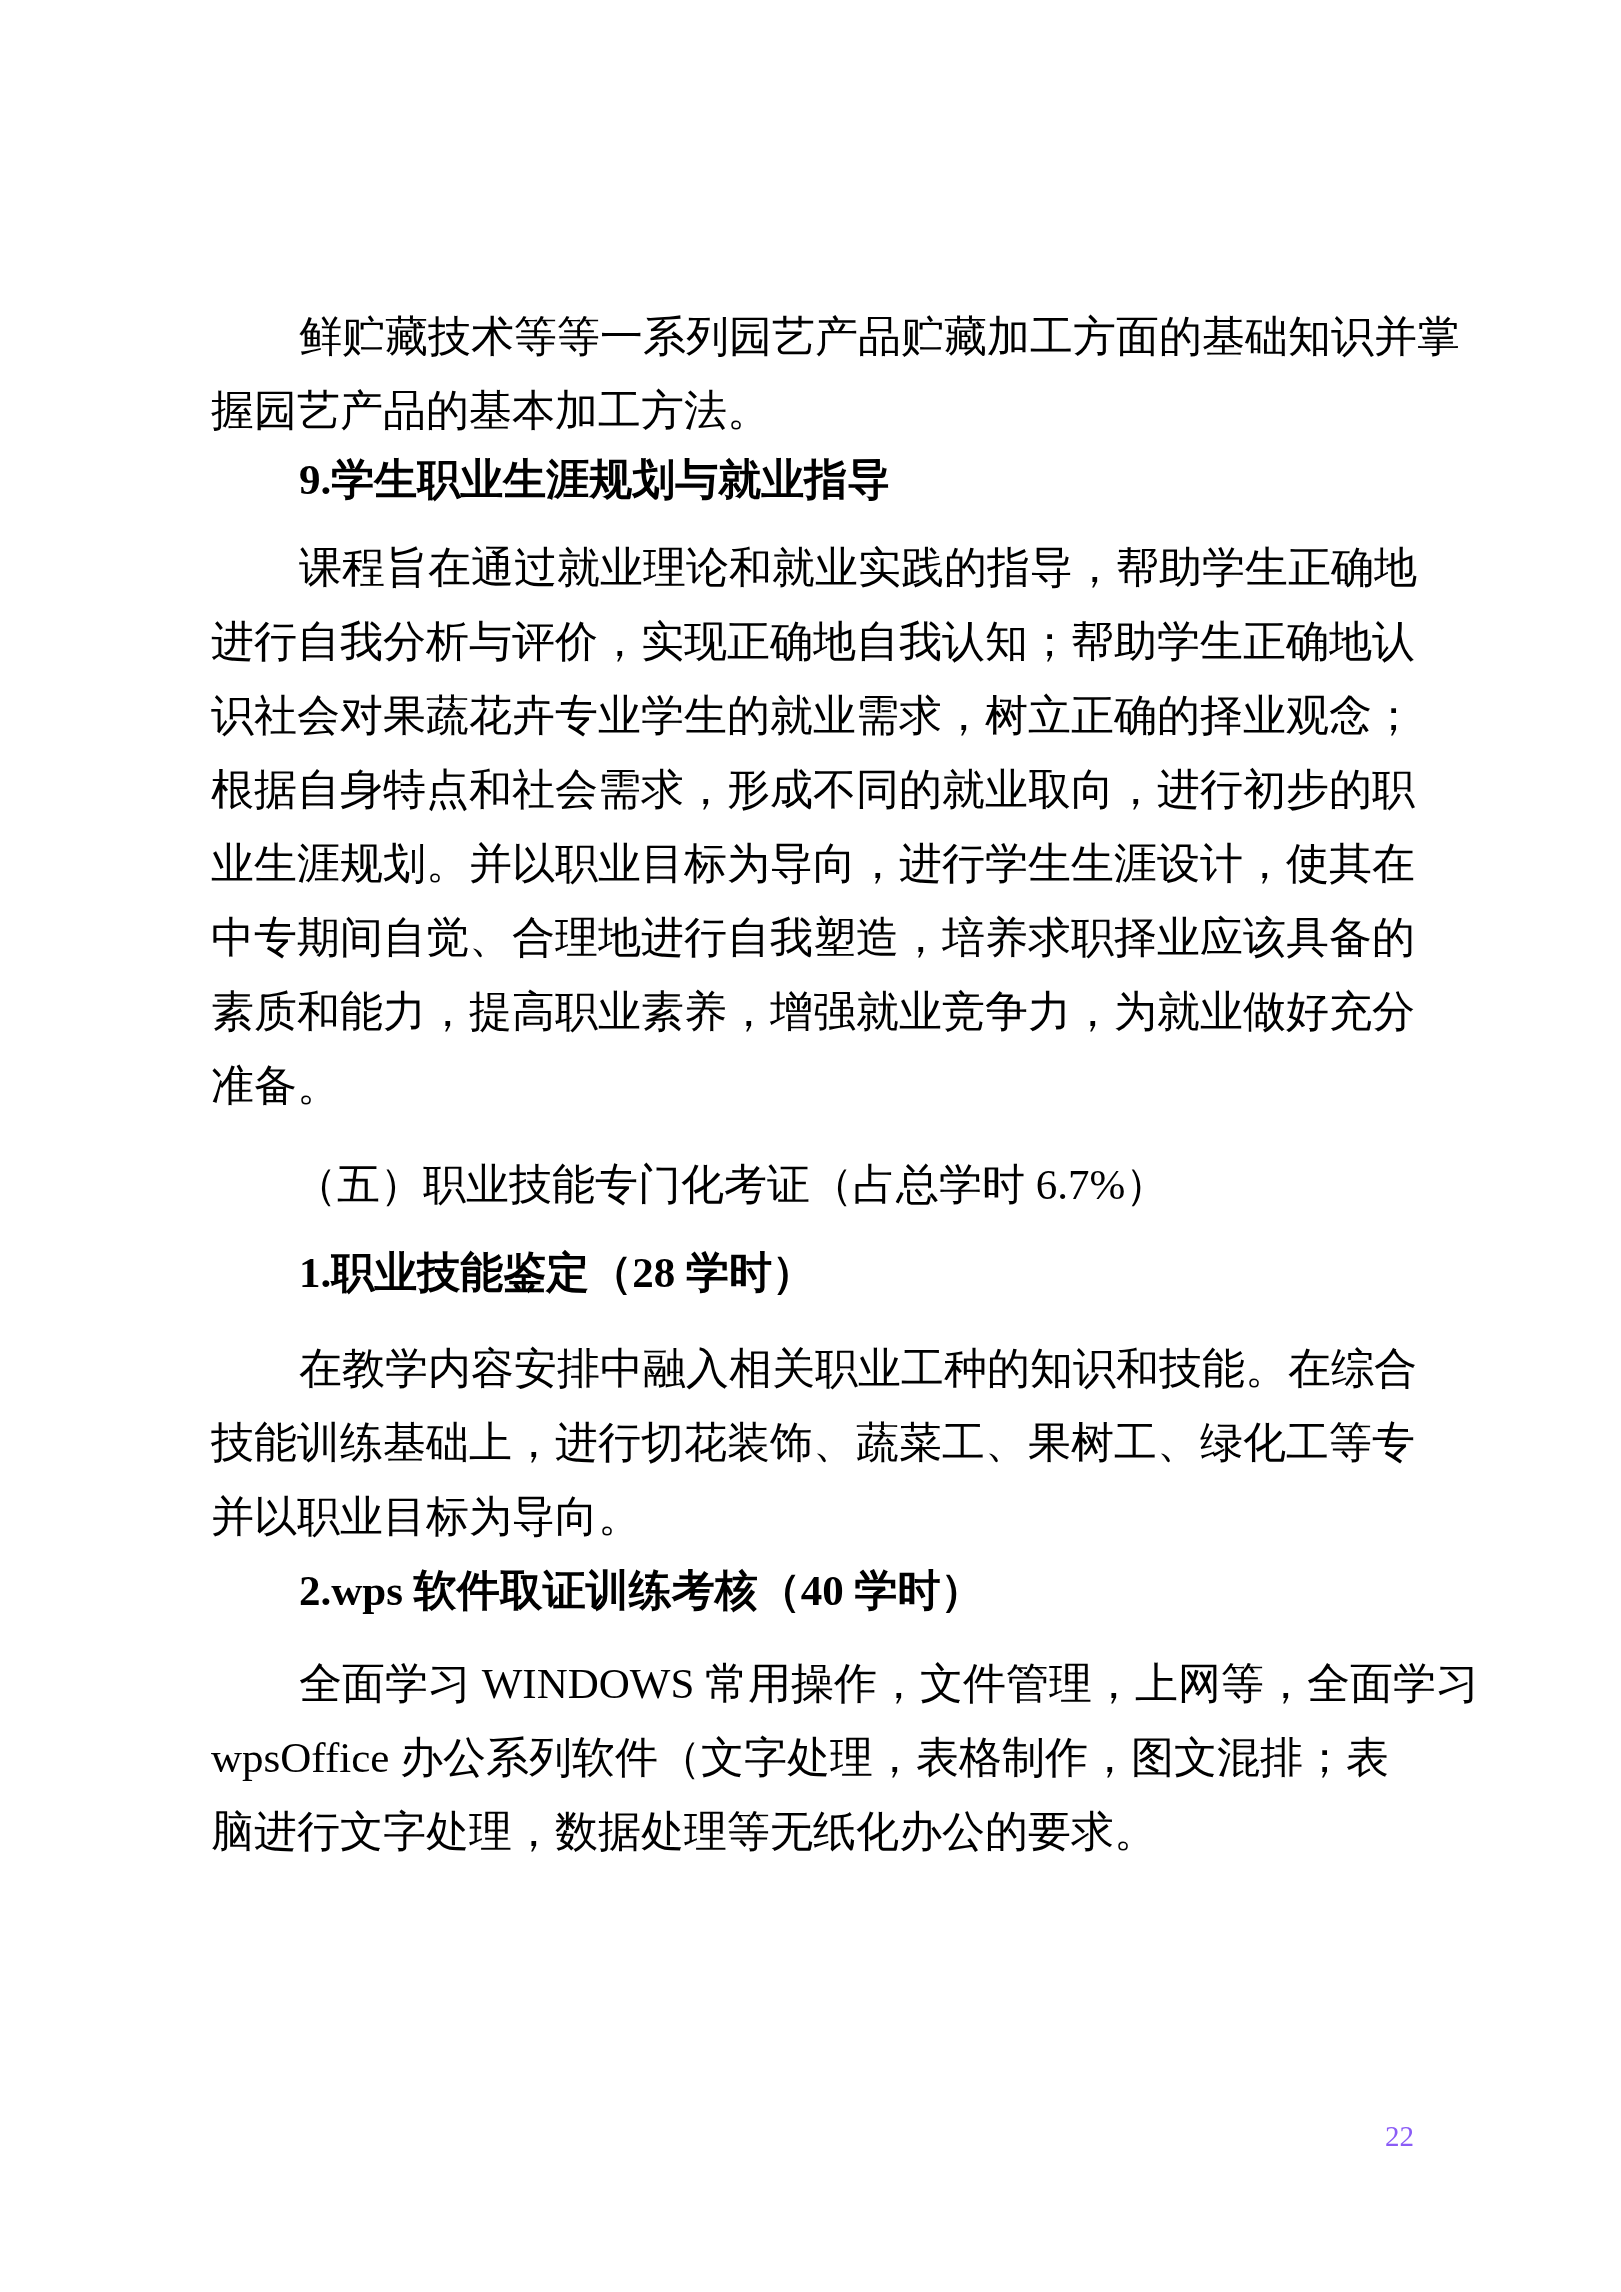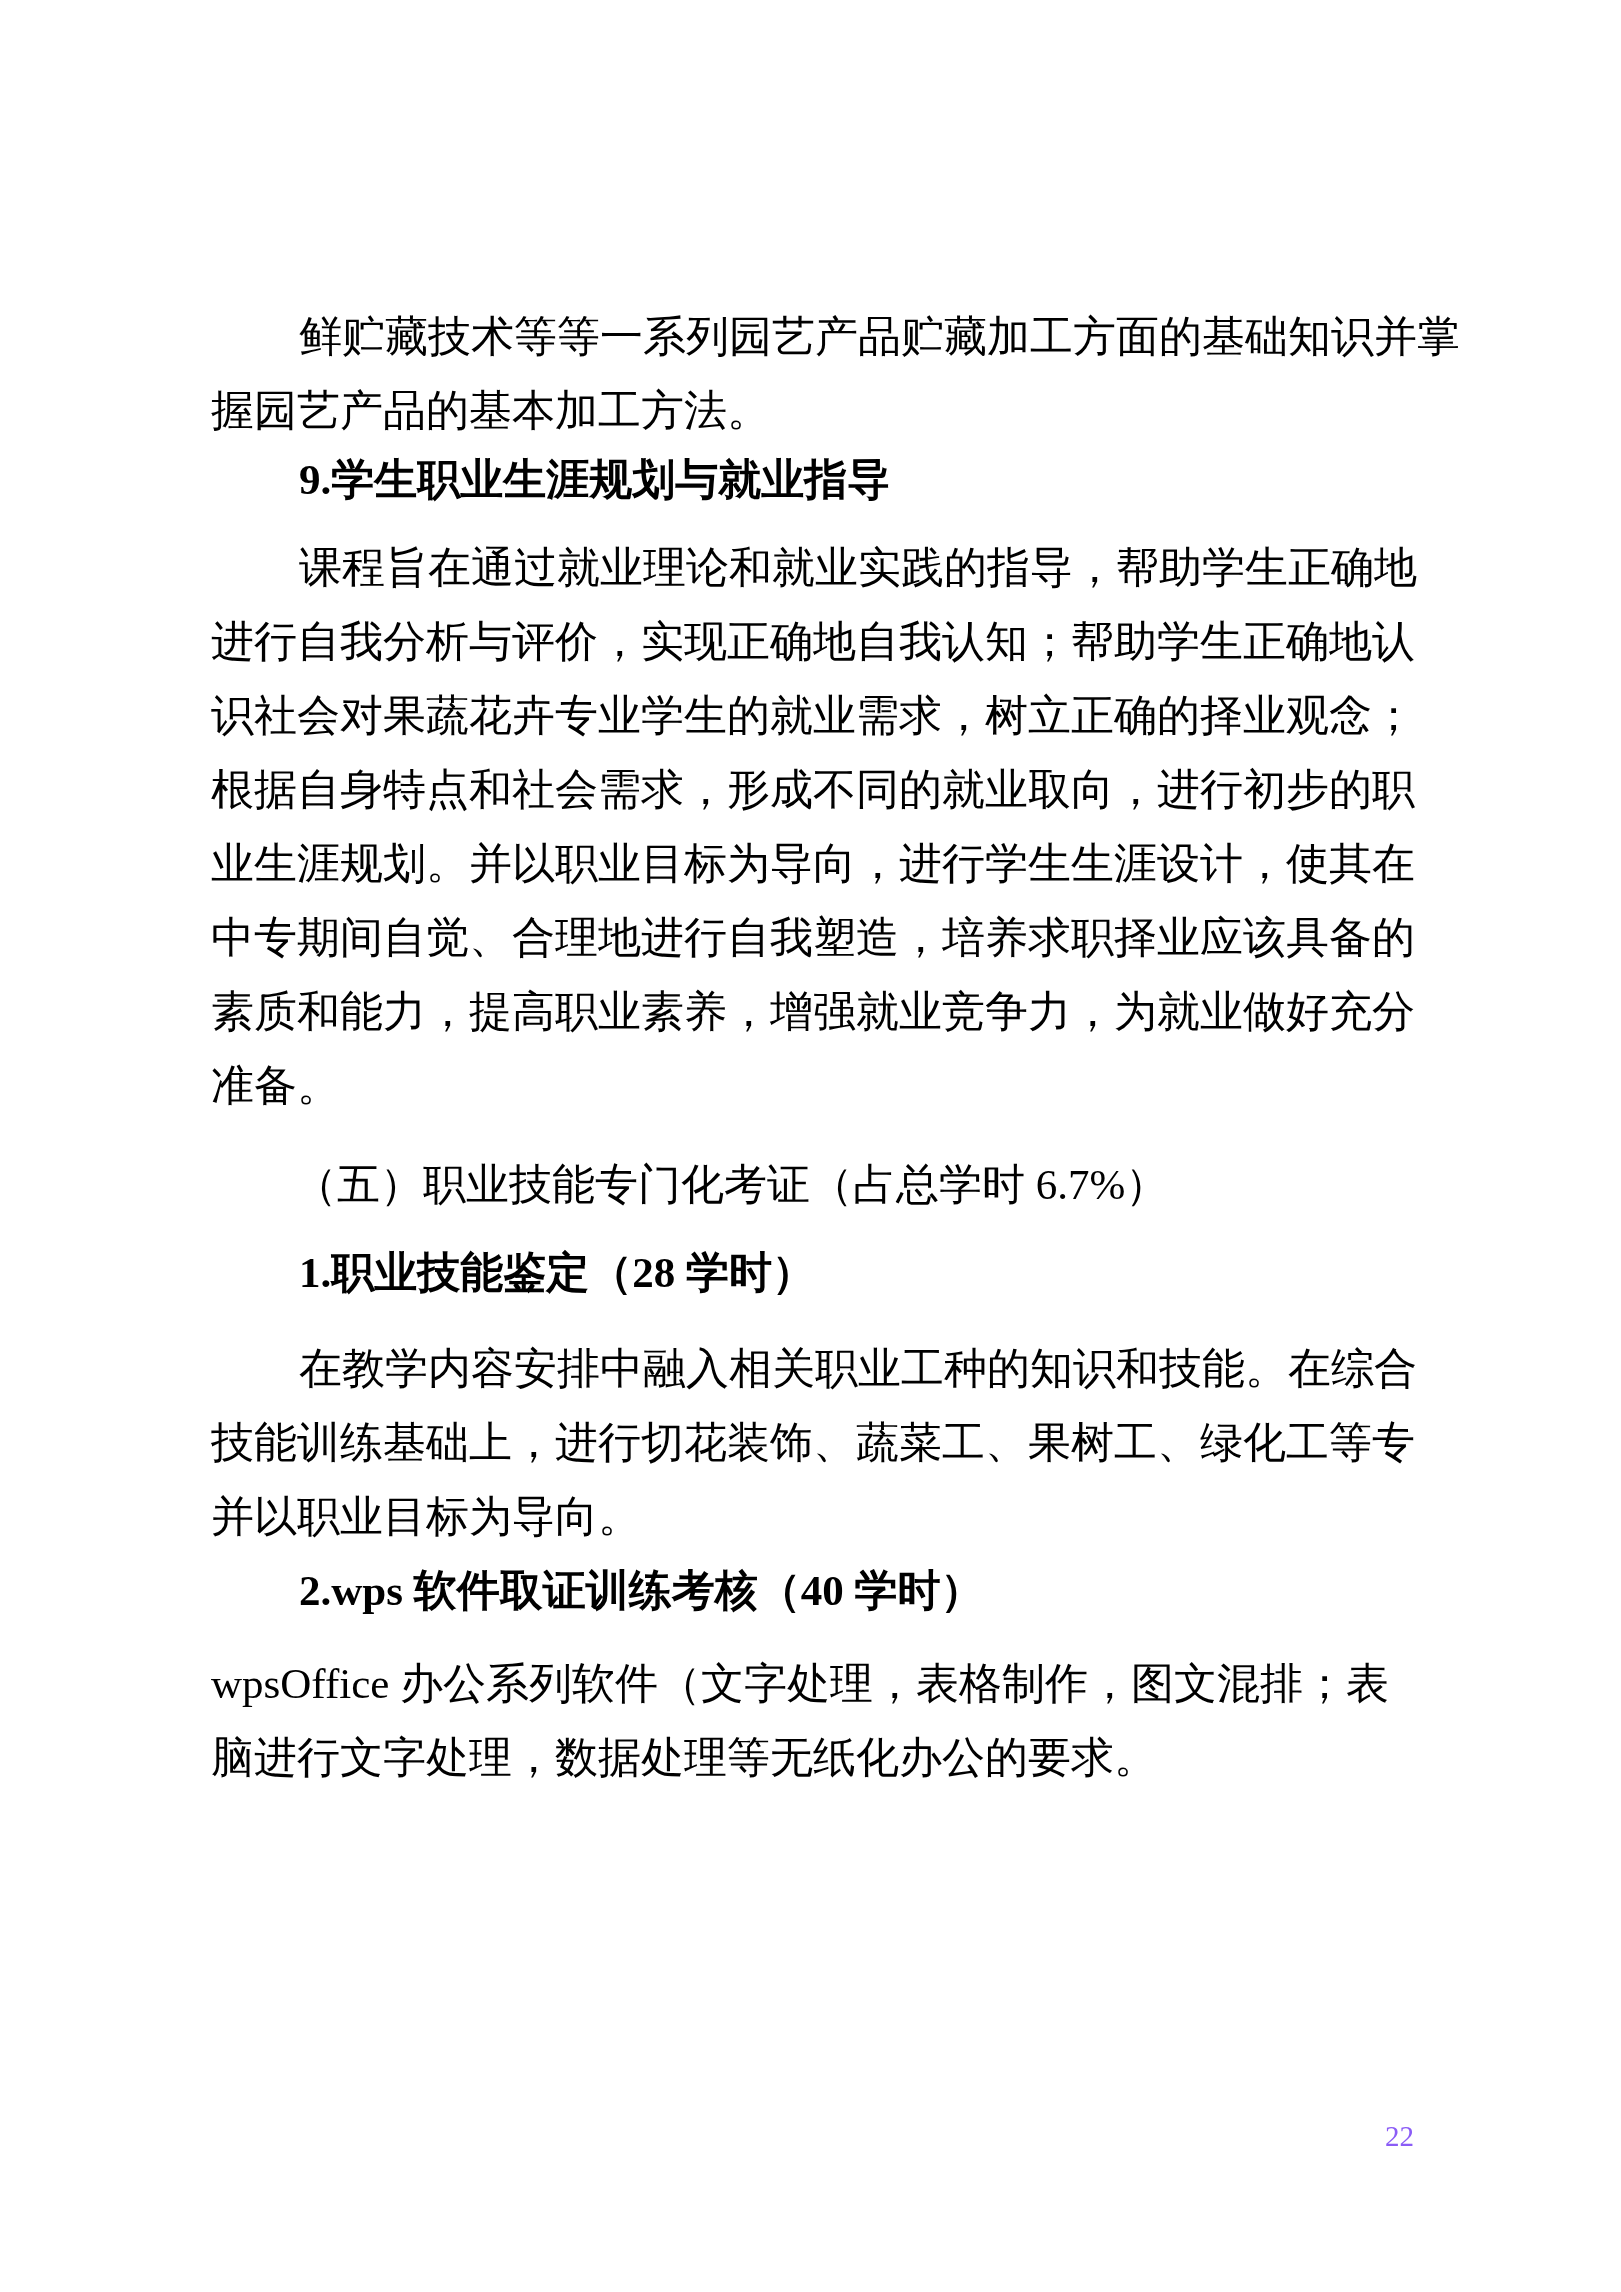--- a/index.html
+++ b/index.html
@@ -97,20 +97,21 @@
 
   <div class="blk mt-p3">
     <div class="line indent">在教学内容安排中融入相关职业工种的知识和技能。在综合</div>
     <div class="line">技能训练基础上，进行切花装饰、蔬菜工、果树工、绿化工等专</div>
     <div class="line lastline">并以职业目标为导向。</div>
   </div>
 
   <div class="blk heading">2.wps 软件取证训练考核（40 学时）</div>
 
   <div class="blk mt-p4">
+    <div class="line indent">全面学习 WINDOWS 常用操作，文件管理，上网等，全面学习</div>
     <div class="line">wpsOffice 办公系列软件（文字处理，表格制作，图文混排；表</div>
     <div class="line lastline">脑进行文字处理，数据处理等无纸化办公的要求。</div>
   </div>
 
 </div>
 
 <div class="footer-pagenum">22</div>
 
 
 </body></html>

